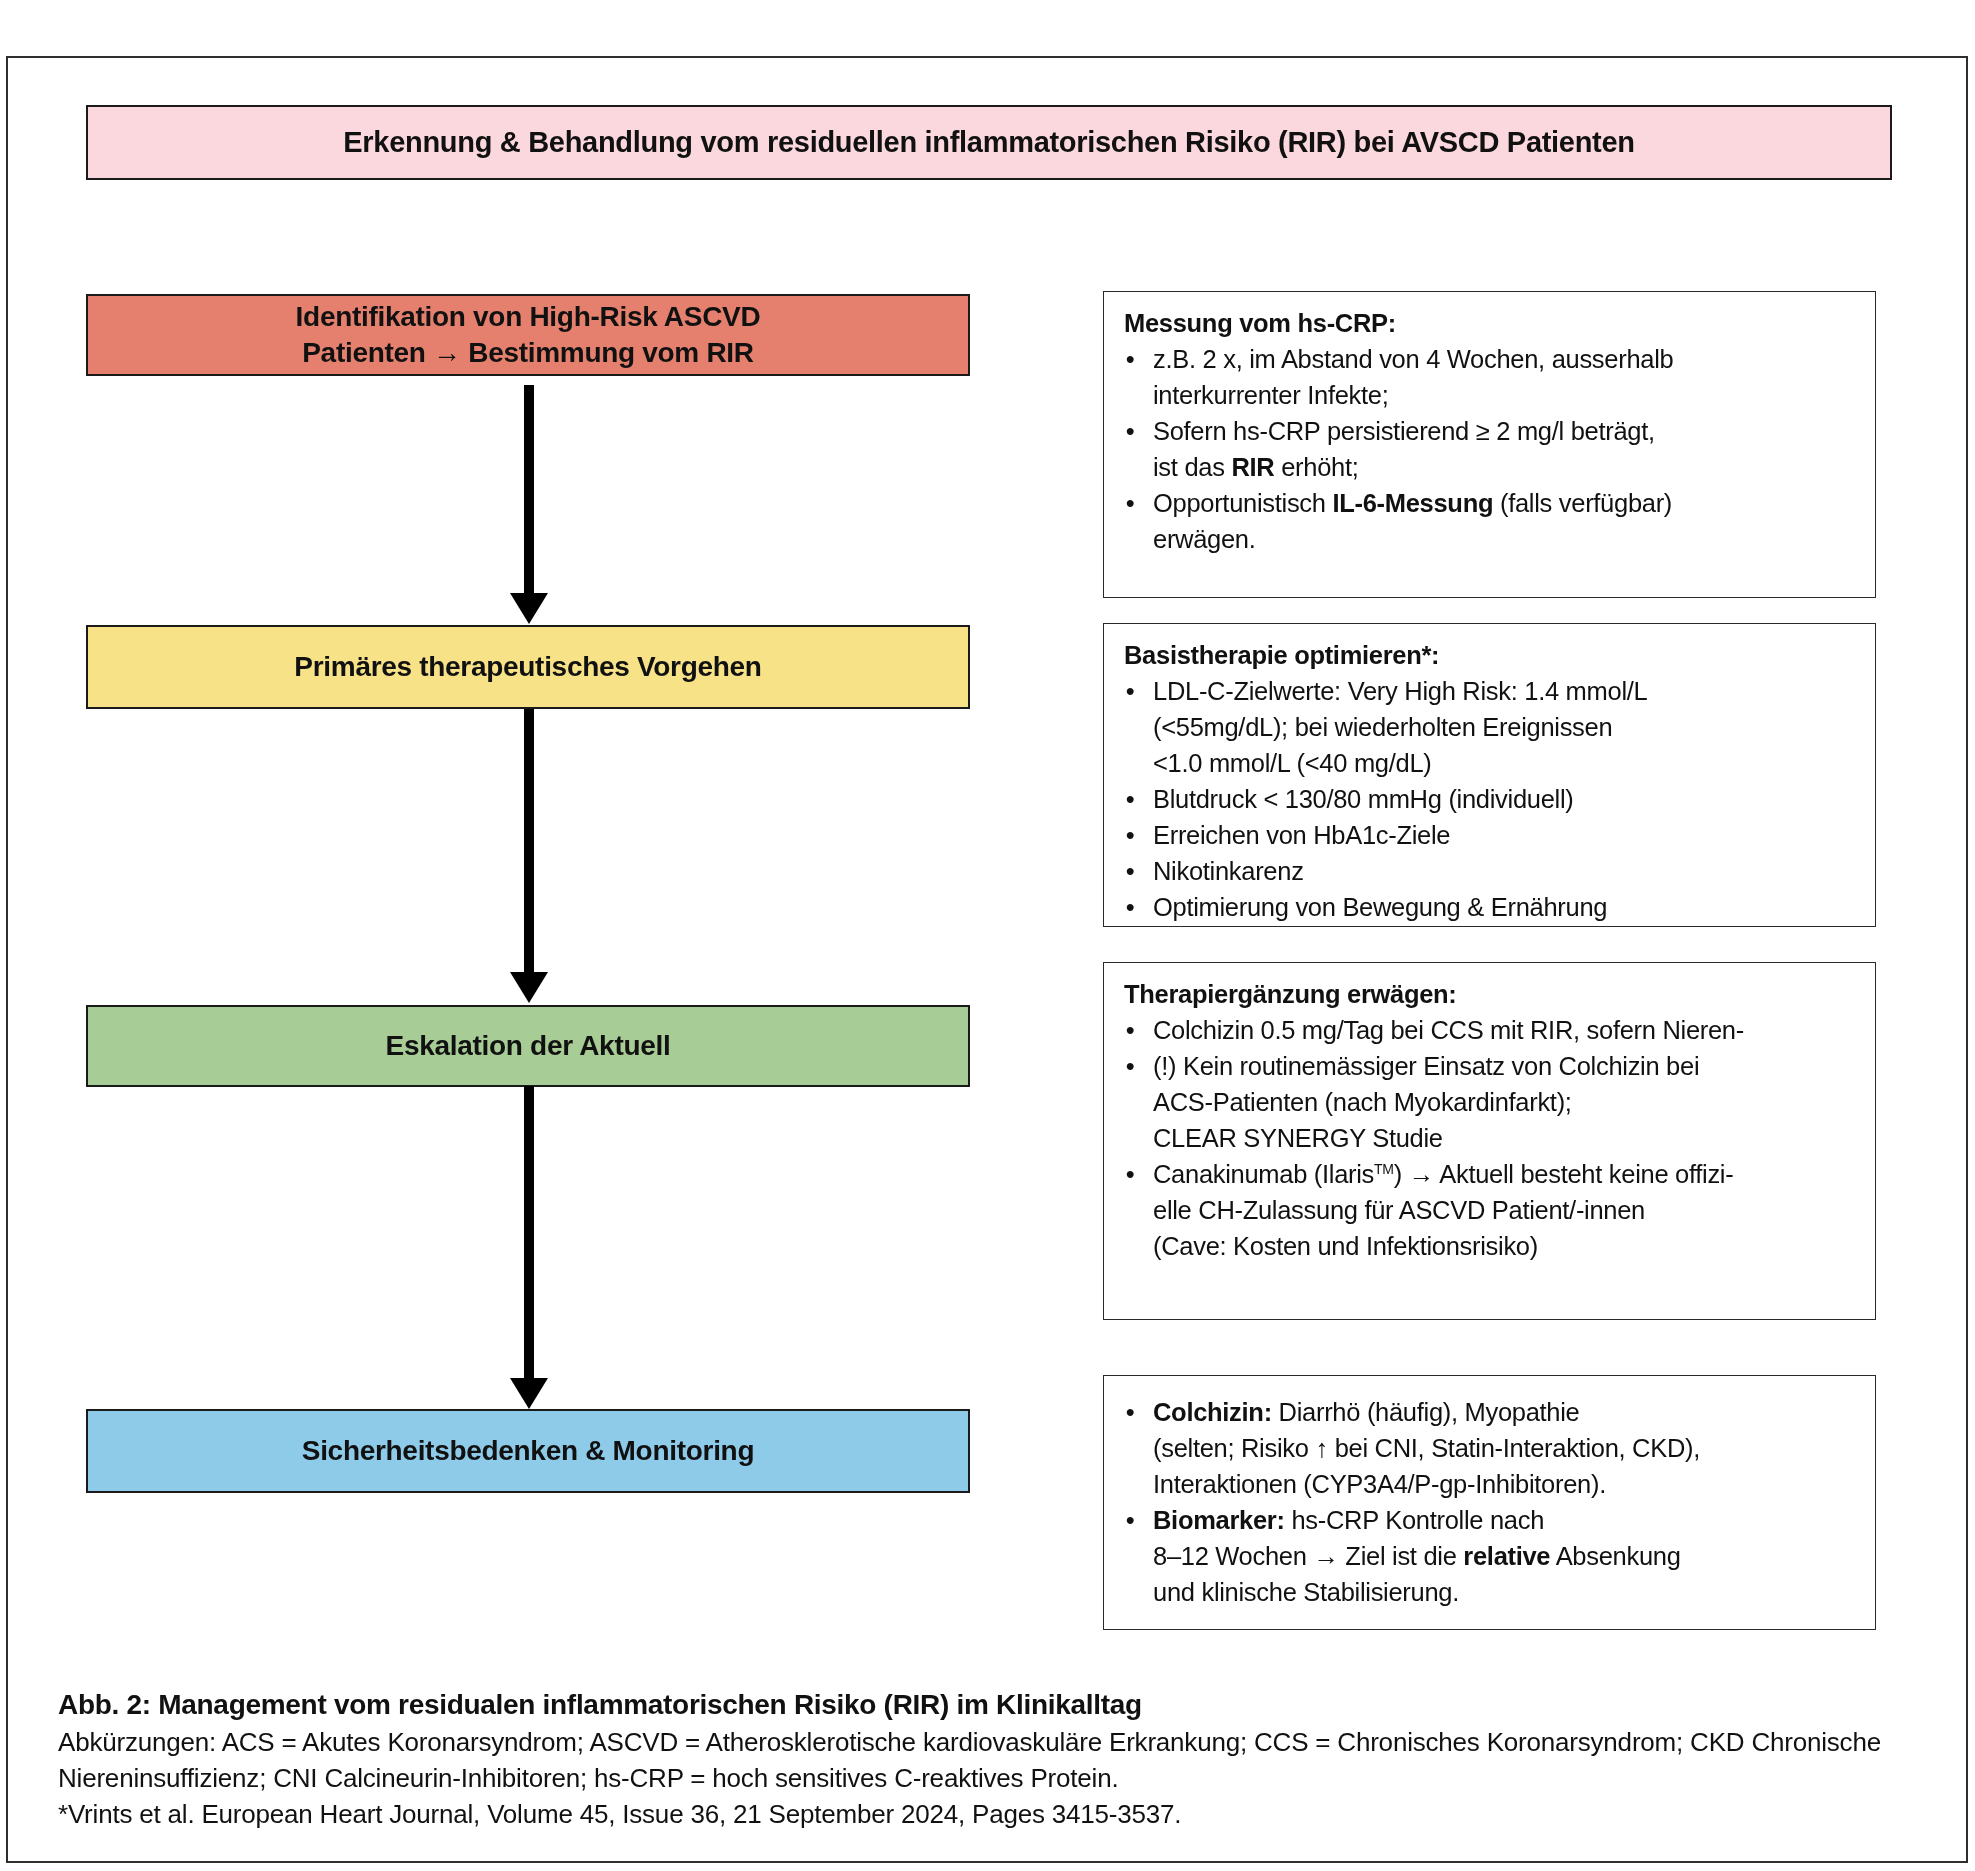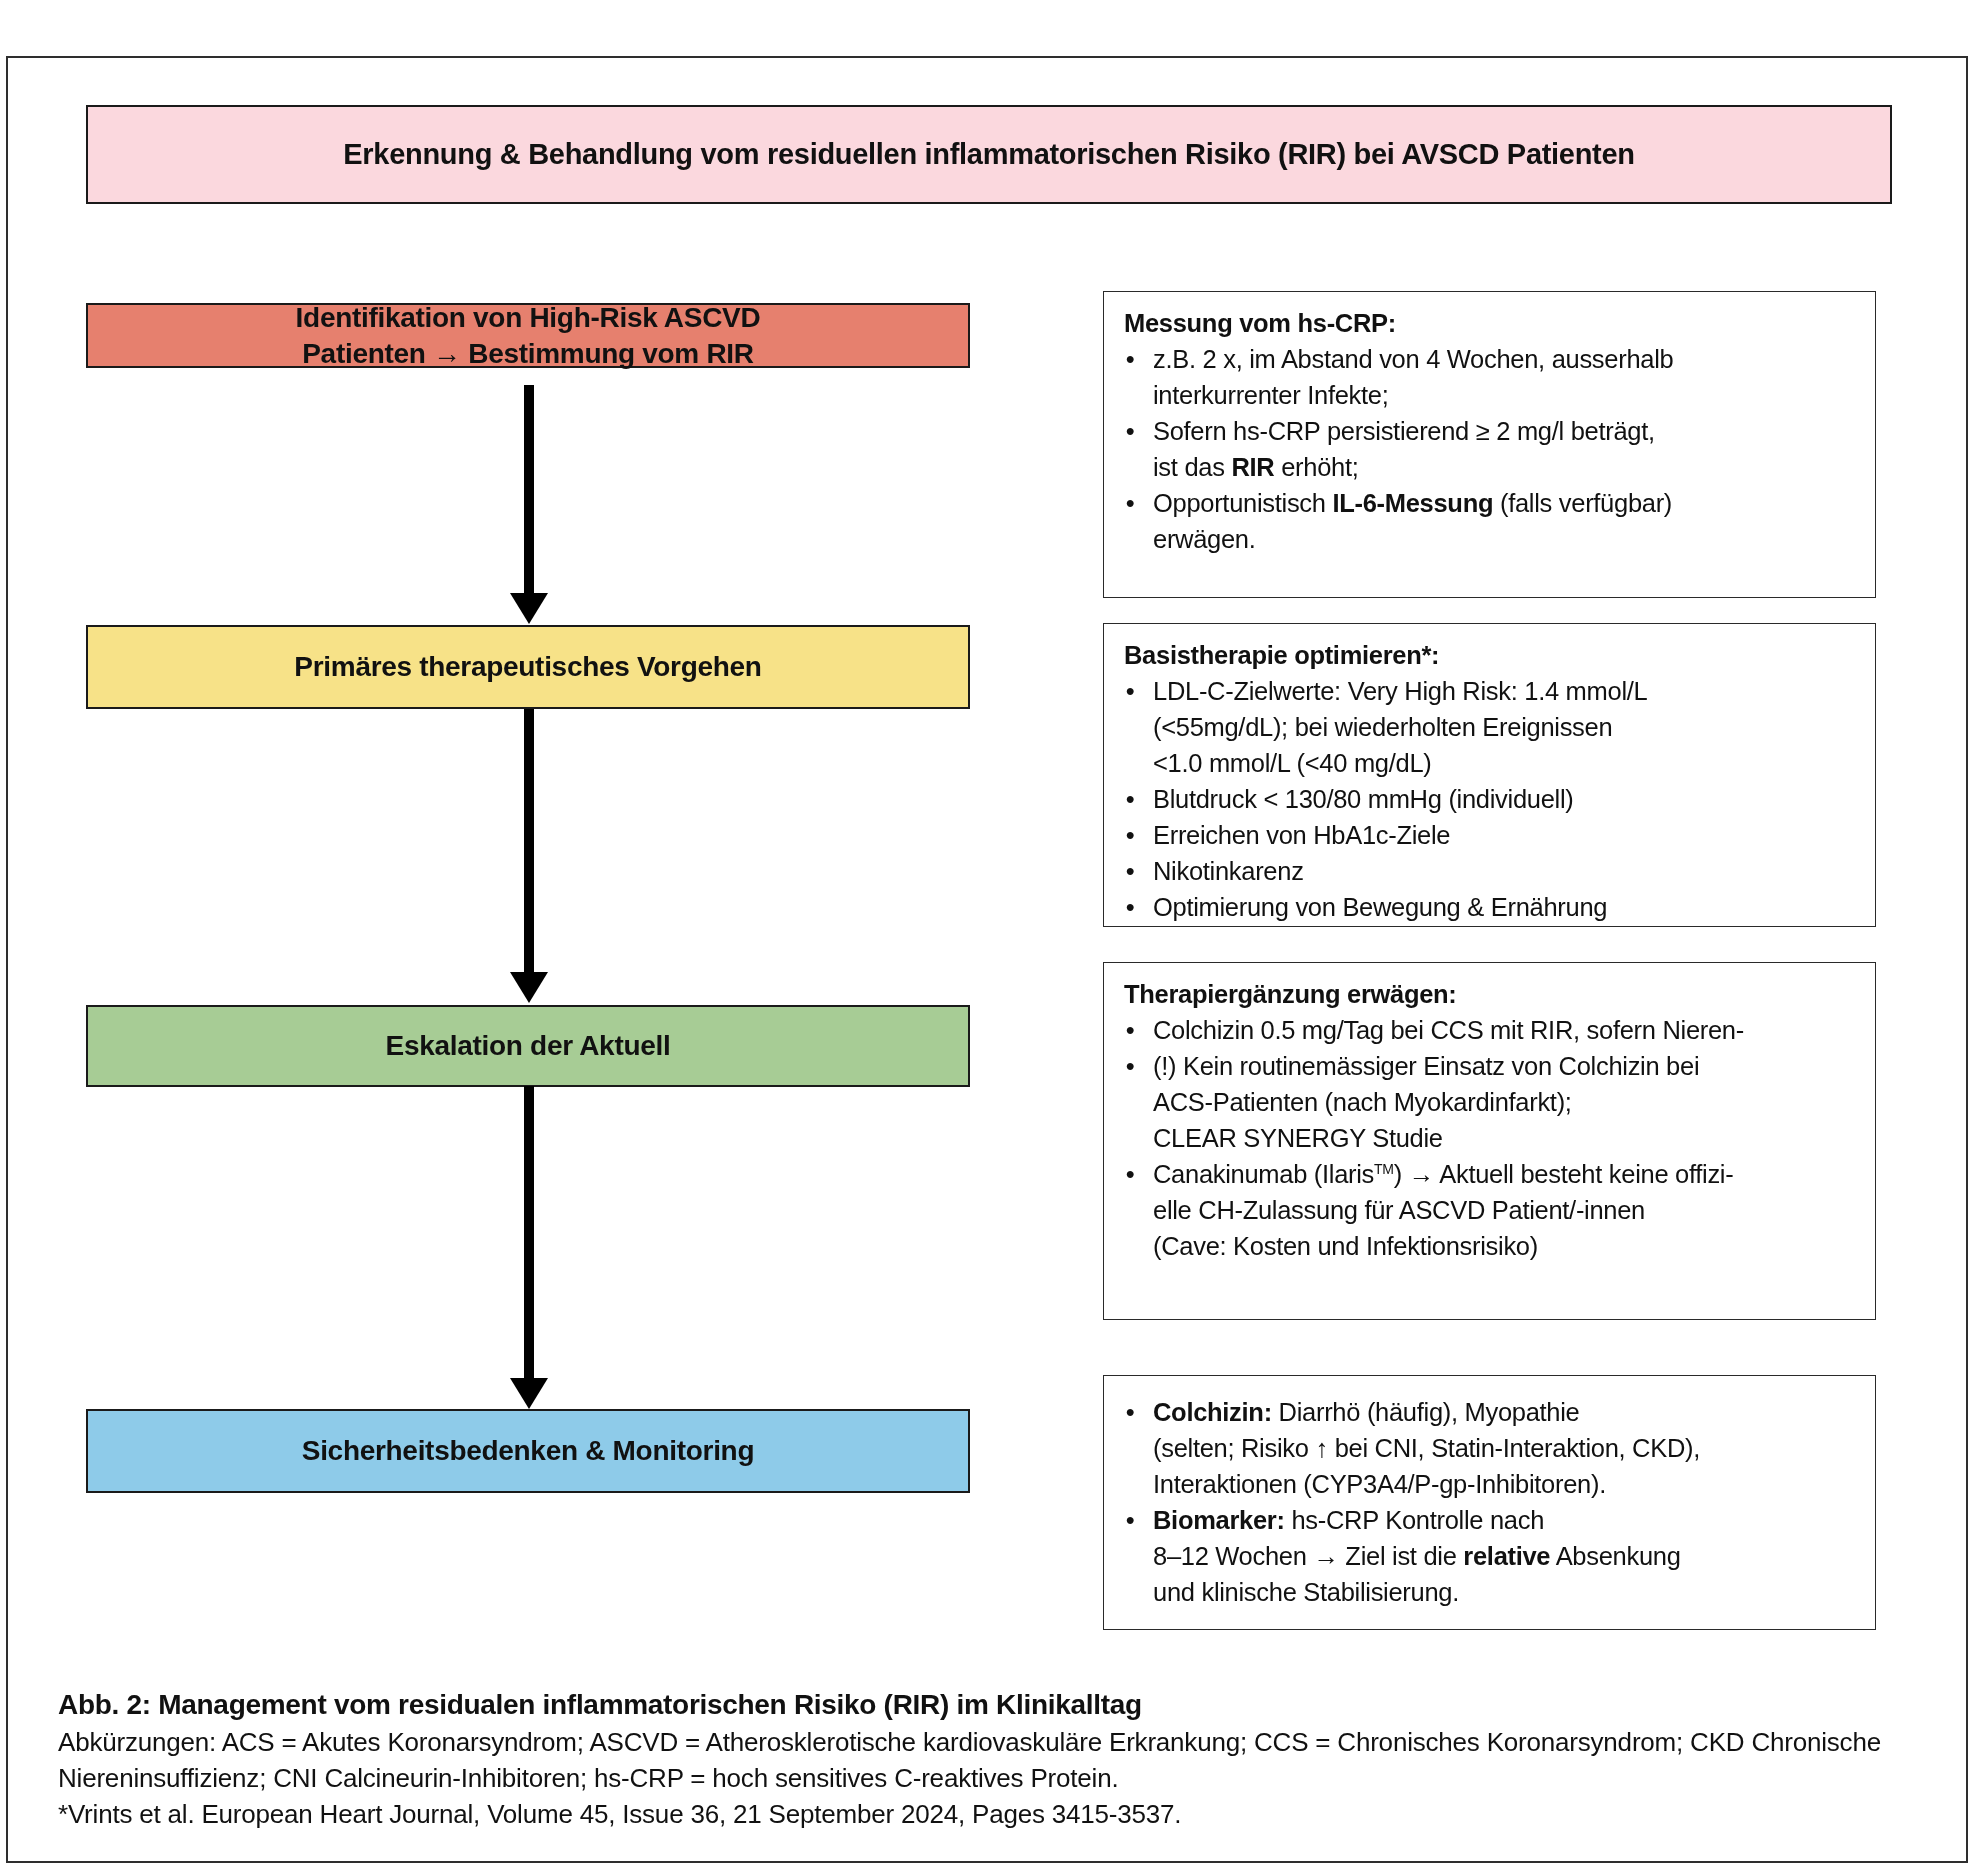--- a/index.html
+++ b/index.html
@@ -7,32 +7,32 @@
     width:1976px;height:1871px;position:relative;background:#ffffff;
     font-family:"Liberation Sans","DejaVu Sans",sans-serif;color:#111;
     letter-spacing:-0.3px;
   }
   .frame{
     position:absolute;left:5.5px;top:56px;width:1962px;height:1807px;
     border:2.7px solid #2e2e2e;background:#fff;box-sizing:border-box;
   }
   
   .banner{
-    position:absolute;left:86px;top:105px;width:1806px;height:99px;
+    position:absolute;left:86px;top:105px;width:1806px;height:75px;
     background:#fbd8de;border:2.7px solid #1a1a1a;box-sizing:border-box;
     display:flex;align-items:center;justify-content:center;
     font-weight:bold;font-size:29px;text-align:center;
   }
   
   .step{
     position:absolute;left:86px;width:884px;border:2.7px solid #1a1a1a;
     box-sizing:border-box;display:flex;align-items:center;justify-content:center;
     text-align:center;font-weight:bold;font-size:28px;line-height:36px;
   }
-  .step-0{top:303px;height:65px;}
+  .step-0{top:294px;height:82px;}
   .step-1{top:625px;height:84px;}
   .step-2{top:1005px;height:82px;}
   .step-3{top:1409px;height:84px;}
   .shaft{position:absolute;width:10px;background:#000;left:524px;}
   .shaft-1{top:385px;height:208px;}
   .shaft-2{top:709px;height:263px;}
   .shaft-3{top:1086px;height:292px;}
   .head{
     position:absolute;left:510px;width:0;height:0;
     border-left:19px solid transparent;border-right:19px solid transparent;

